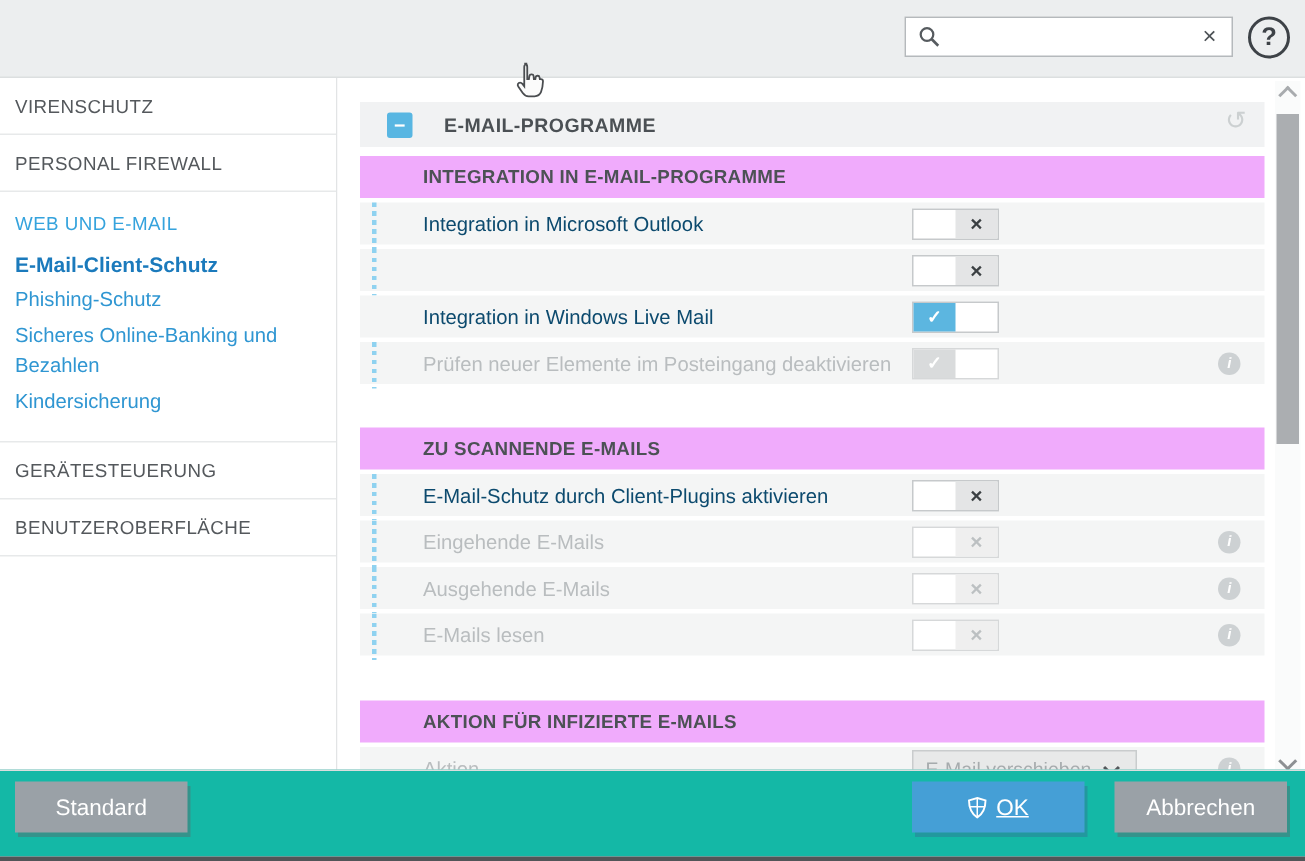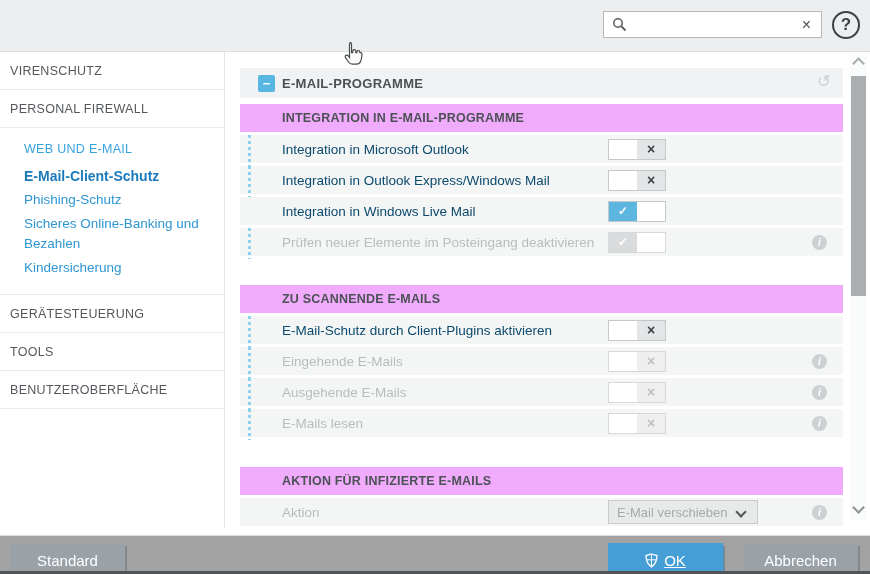--- a/index.html
+++ b/index.html
@@ -22,37 +22,37 @@
   .help-btn { position:absolute; right:10px; top:11px; width:28px; height:28px;
               border:2px solid #3d4247; border-radius:50%; display:flex;
               align-items:center; justify-content:center; font-size:17px;
               font-weight:bold; color:#3d4247; background:transparent; }
 
   
   .sidebar { position:absolute; left:0; top:52px; width:225px; bottom:46px;
              background:#fff; border-right:1px solid #e2e4e5; }
   .side-item { height:38px; line-height:38px; padding:0 10px; font-size:12.5px;
                letter-spacing:.3px; color:#54585c; border-bottom:1px solid #e7e9ea; }
-  .side-group { border-bottom:1px solid #e7e9ea; padding:6px 24px 14px; }
+  .side-group { border-bottom:1px solid #e7e9ea; padding:6px 10px 14px; }
   .group-header { height:30px; line-height:30px; font-size:12.5px;
                   letter-spacing:.3px; color:#35a3dd; }
   .sub-item { font-size:13.5px; color:#2f96d2; line-height:20px; padding:2px 0; }
   .sub-item.selected { font-weight:bold; color:#1b7abc; font-size:14px; }
 
   
   .main { position:absolute; left:225px; top:52px; right:0; bottom:46px;
           background:#fff; overflow:hidden; }
   .content-col { position:absolute; left:15px; top:16px; width:603px; }
   .panel-header { height:30px; background:#f1f2f3; display:flex; align-items:center;
                   position:relative; margin-bottom:6px; }
   .collapse-btn { position:absolute; left:18px; width:17px; height:17px;
                   background:#58b6e2; border-radius:2px; color:#fff; display:flex;
                   align-items:center; justify-content:center; font-size:13px;
                   font-weight:bold; line-height:1; }
-  .panel-title { padding-left:42px; font-size:13px; font-weight:bold;
+  .panel-title { padding-left:56px; font-size:13px; font-weight:bold;
                  color:#4b5054; letter-spacing:.3px; }
   .revert-btn { position:absolute; right:12px; top:5px; font-size:17px;
                 color:#ccd0d1; line-height:1; font-family:"DejaVu Sans",sans-serif; }
 
   .sec-heading { height:28px; background:#f0abfc; display:flex; align-items:center;
                  padding-left:42px; font-size:12.5px; font-weight:bold;
                  color:#4c5155; letter-spacing:.2px; margin-bottom:3px; }
   .sec-heading.gap1 { margin-top:29px; }
   .sec-heading.gap2 { margin-top:30px; }
   .row { height:28px; background:#f4f5f5; position:relative; display:flex;
@@ -93,22 +93,22 @@
                background:#fafbfb; }
   .scroll-up,.scroll-down { position:absolute; left:4px; width:9px; height:9px; }
   .scroll-up { top:5px; border-left:2px solid #a8abae; border-top:2px solid #a8abae;
                transform:rotate(45deg); }
   .scroll-down { bottom:8px; border-right:2px solid #8d9093;
                  border-bottom:2px solid #8d9093; transform:rotate(45deg); }
   .scroll-thumb { position:absolute; left:1px; top:22px; width:15px; height:220px;
                   background:#abaeb1; }
 
   
-  .footer { position:absolute; left:0; right:0; bottom:3px; height:36px;
-            background:#a3a3a3; border-top:1px solid #dadddd; }
+  .footer { position:absolute; left:0; right:0; bottom:3px; height:58px;
+            background:#14b8a6; border-top:1px solid #dadddd; }
   .btn { position:absolute; top:7px; width:115px; height:34px; border:none;
          display:flex; align-items:center; justify-content:center; gap:6px;
          font-size:15px; color:#fff; font-family:"Liberation Sans",sans-serif; }
   .btn-gray { background:#9aa1a7; box-shadow:2px 3px 0 0 rgba(93,101,107,.45); }
   .btn-blue { background:#459fd6; box-shadow:2px 3px 0 0 rgba(52,112,148,.45);text-decoration:underline; }
   .btn-standard { left:10px; }
   .btn-ok { left:608px; }
   .btn-cancel { left:743px; }
   .bottom-edge { position:absolute; left:0; right:0; bottom:0; height:3px;
                  background:#515558; }
@@ -140,21 +140,20 @@
     <div class="side-item">VIRENSCHUTZ</div>
     <div class="side-item">PERSONAL FIREWALL</div>
     <div class="side-group">
       <div class="group-header">WEB UND E-MAIL</div>
       <div class="sub-item selected">E-Mail-Client-Schutz</div>
       <div class="sub-item">Phishing-Schutz</div>
       <div class="sub-item">Sicheres Online-Banking und Bezahlen</div>
       <div class="sub-item">Kindersicherung</div>
     </div>
     <div class="side-item">GERÄTESTEUERUNG</div>
-    <div class="side-item">TOOLS</div>
     <div class="side-item">BENUTZEROBERFLÄCHE</div>
   </div>
 
   <div class="main">
     <div class="content-col">
 
       <div class="panel-header">
         <div class="collapse-btn">
           <span>−</span>
         </div>
@@ -170,21 +169,20 @@
         <span class="row-label">Integration in Microsoft Outlook</span>
         <div class="toggle off">
           <span class="t-left"></span>
           <span class="t-right">
               <span>×</span>
             </span>
         </div>
       </div>
 
       <div class="row modified">
-        <span class="row-label">Integration in Outlook Express/Windows Mail</span>
         <div class="toggle off">
           <span class="t-left"></span>
           <span class="t-right">
               <span>×</span>
             </span>
         </div>
       </div>
 
       <div class="row">
         <span class="row-label">Integration in Windows Live Mail</span>

